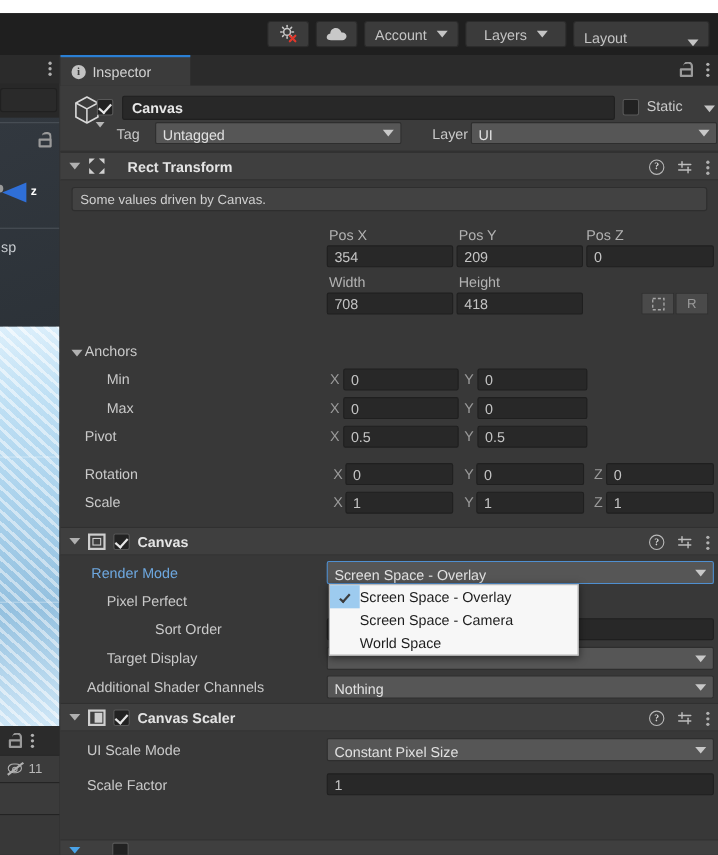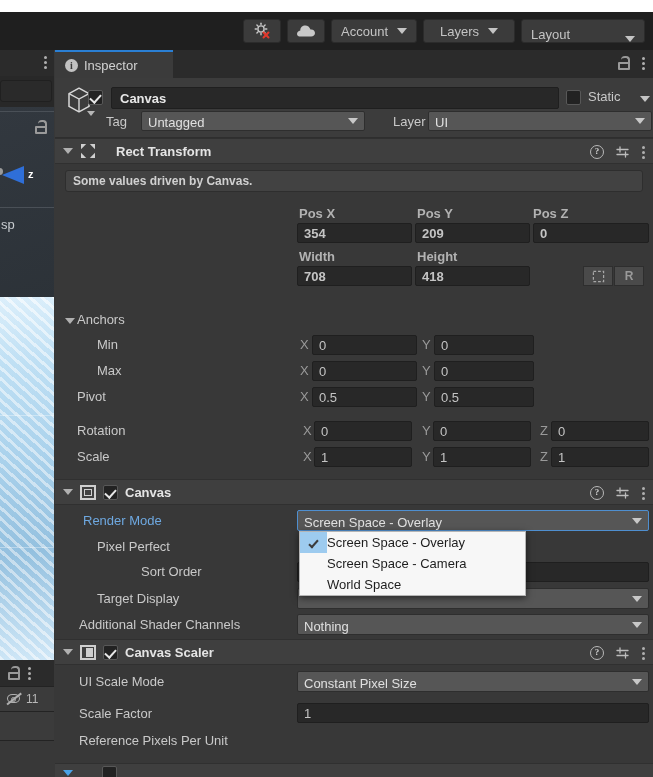--- a/index.html
+++ b/index.html
@@ -368,21 +368,21 @@
             </svg>
           </span>
           <span class="kebab">
               <i></i>
               <i></i>
               <i></i>
             </span>
         </span>
       </div>
 
-      <div class="section" style="height:140px;font-weight:bold;">
+      <div class="section" style="height:140px;">
         <div class="helpbox">Some values driven by Canvas.</div>
 
         <div class="fhdr" style="left:244px; top:36px;">Pos X</div>
         <div class="fhdr" style="left:362px; top:36px;">Pos Y</div>
         <div class="fhdr" style="left:478px; top:36px;">Pos Z</div>
         <div class="num" style="left:242px; top:53px; width:115px;">354</div>
         <div class="num" style="left:360px; top:53px; width:115px;">209</div>
         <div class="num" style="left:478px; top:53px; width:116px;">0</div>
 
         <div class="fhdr" style="left:244px; top:79px;">Width</div>
@@ -517,21 +517,20 @@
       <div class="section" style="height:90px;">
         <div class="rlabel" style="left:24px; top:9px;">UI Scale Mode</div>
         <div class="dd" style="position:absolute; left:242px; top:6px; width:352px; height:21px;">
           <span>Constant Pixel Size</span>
           <span class="caret"></span>
         </div>
 
         <div class="rlabel" style="left:24px; top:41px;">Scale Factor</div>
         <div class="num" style="left:242px; top:38px; width:352px;">1</div>
 
-        <div class="rlabel" style="left:24px; top:68px;">Reference Pixels Per Unit</div>
       </div>
 
       <div class="comp-head" style="margin-top:8px; height:20px; overflow:hidden;">
         <span class="foldout" style="border-top-color:#4aa3e8;"></span>
         <span class="chk" style="margin-left:22px;"></span>
       </div>
 
     </div>
   </div>
 

